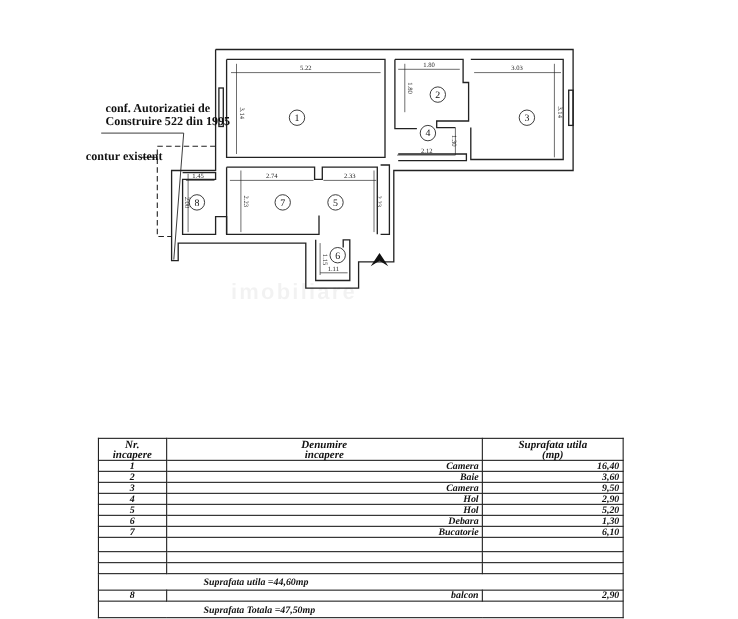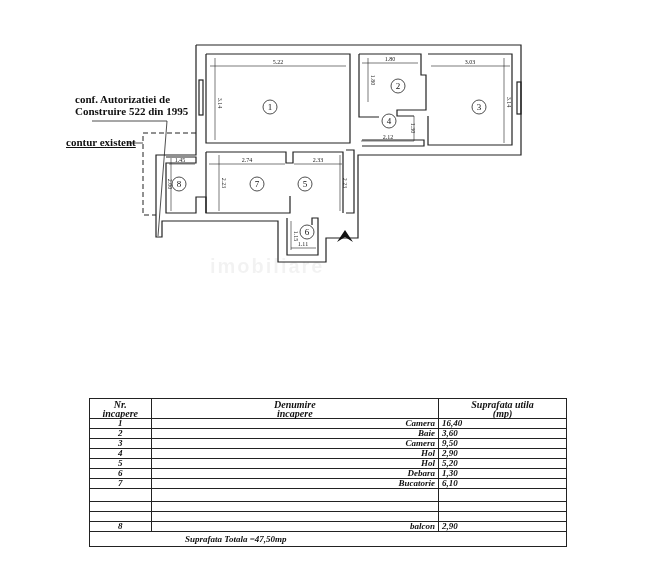--- a/index.html
+++ b/index.html
@@ -9,21 +9,21 @@
   .note { position: absolute; font-family: "Liberation Serif", serif; font-weight: bold;
           font-size: 11px; line-height: 12px; color: #111; }
   .watermark { position: absolute; left: 210px; top: 255px; font-family: "Liberation Sans", sans-serif;
                font-size: 20px; letter-spacing: 2px; color: rgba(0,0,0,0.05); font-weight: bold; }
   table.rooms { position: absolute; left: 89px; top: 398px; width: 478px; border-collapse: collapse;
                 font-family: "Liberation Serif", serif; font-style: italic; font-weight: bold; font-size: 9px; }
   table.rooms td, table.rooms th { border: 1px solid #222; padding: 0 3px; height: 9px; line-height: 9px; }
   table.rooms th { font-weight: bold; font-size: 10px; height: 19px; line-height: 9px; text-align: center; }
   .c1 { width: 56px; text-align: center; }
   .c2 { width: 281px; text-align: right; padding-left: 20px !important; }
-  .c3 { width: 127px; text-align: left; }
+  .c3 { width: 127px; text-align: right; }
   tr.sum td { text-align: left; padding-left: 95px; height: 12px; border-left: 1px solid #222; }
   tr.tot td { text-align: left; padding-left: 95px; height: 12px; }
   .dim { font-family: "Liberation Serif", serif; font-size: 6px; fill: #222; }
   .rnum { font-family: "Liberation Serif", serif; font-size: 9px; fill: #111; }
 </style>
 </head>
 <body>
 
 <svg id="plan" width="671" height="400" viewBox="0 0 671 400">
   <g fill="none" stroke="#222" stroke-width="1.2">
@@ -102,25 +102,25 @@
   <text class="rnum" x="479" y="110" text-anchor="middle">3</text>
   <text class="rnum" x="389" y="124" text-anchor="middle">4</text>
   <text class="rnum" x="305" y="187" text-anchor="middle">5</text>
   <text class="rnum" x="307" y="235" text-anchor="middle">6</text>
   <text class="rnum" x="257" y="187" text-anchor="middle">7</text>
   <text class="rnum" x="179" y="187" text-anchor="middle">8</text>
 
   <polygon points="345,230 337,242 345,237 353,242" fill="#111"></polygon>
 </svg>
 
-<div class="note" style="left:75px; top:93px;">
+<div class="note" style="left:96px; top:93px;">
   <div>conf. Autorizatiei de</div>
   <div>Construire 522 din 1995</div>
 </div>
-<div class="note" style="left:66px; top:136px; text-decoration: underline;">contur existent</div>
+<div class="note" style="left:78px; top:136px; ">contur existent</div>
 <div class="watermark">imobiliare</div>
 
 <table class="rooms">
   <thead>
     <tr>
       <th class="c1"><span>Nr.</span><br><span>incapere</span></th>
       <th class="c2" style="text-align:center;padding-left:3px !important;font-style:italic;"><span>Denumire</span><br><span>incapere</span></th>
       <th class="c3"><span>Suprafata utila</span><br><span>(mp)</span></th>
     </tr>
   </thead>
@@ -168,20 +168,23 @@
     <tr>
         <td class="c1"></td>
         <td class="c2"></td>
         <td class="c3"></td>
       </tr>
     <tr>
         <td class="c1"></td>
         <td class="c2"></td>
         <td class="c3"></td>
       </tr>
+    <tr class="sum">
+        <td colspan="3" style="height:14px">Suprafata utila  =44,60mp</td>
+      </tr>
     <tr>
         <td class="c1">8</td>
         <td class="c2">balcon</td>
         <td class="c3">2,90</td>
       </tr>
     <tr class="tot">
         <td colspan="3" style="height:14px">Suprafata Totala =47,50mp</td>
       </tr>
   </tbody>
 </table>

